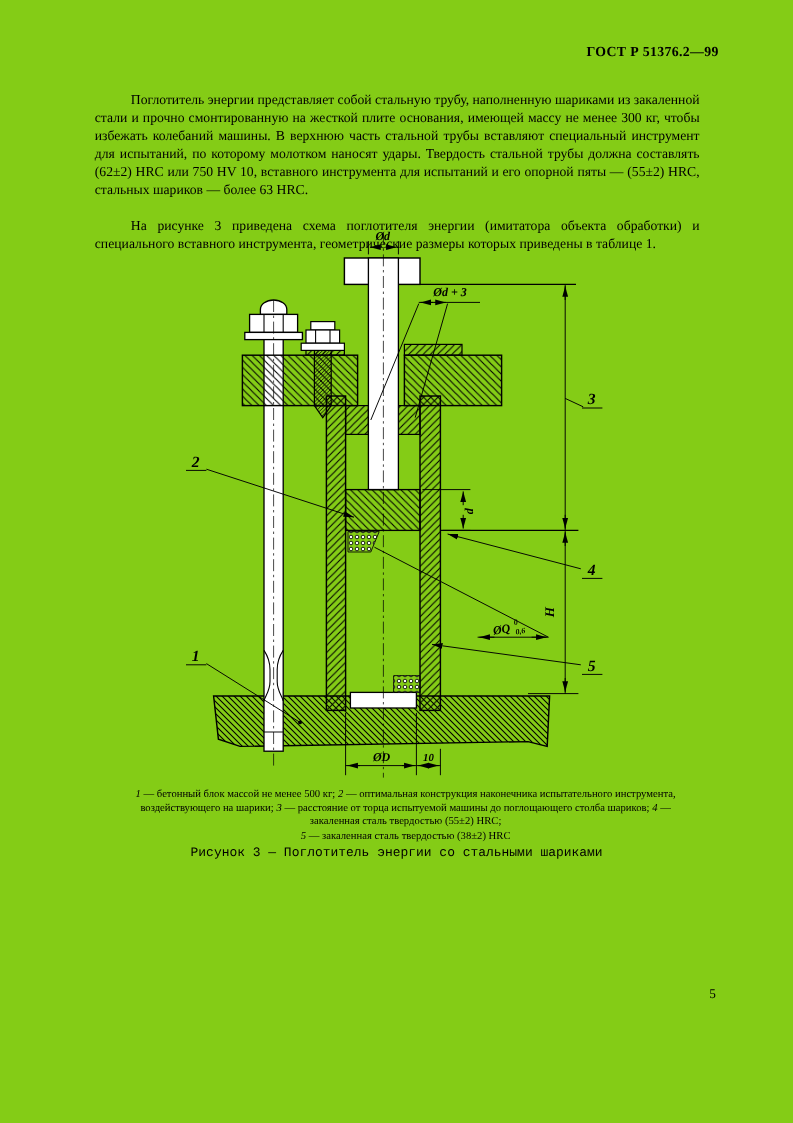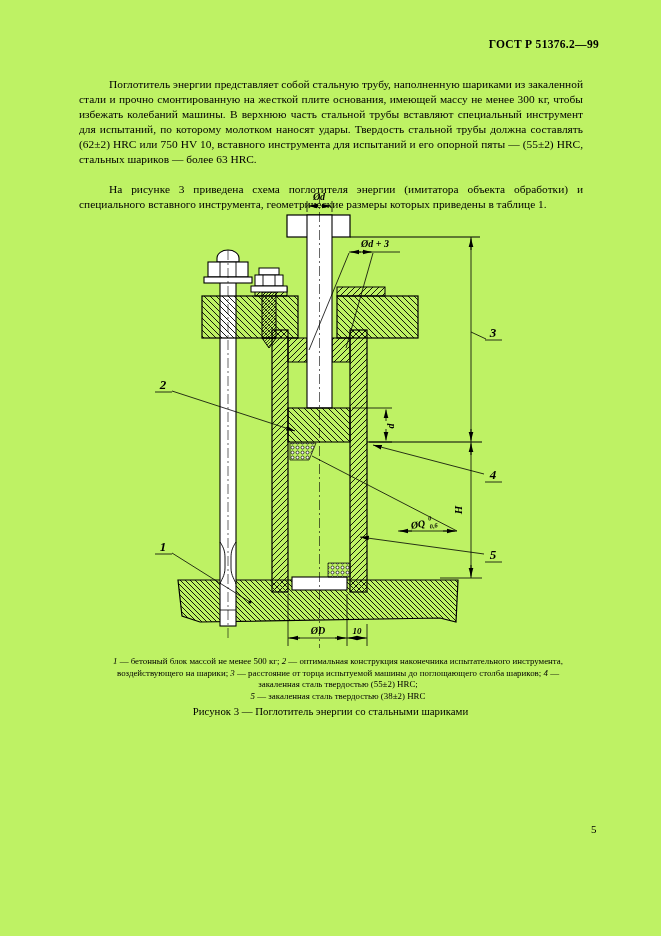--- a/index.html
+++ b/index.html
@@ -1,24 +1,24 @@
 <!DOCTYPE html>
 <html><head>
 <meta charset="utf-8">
 <style>
   html,body{margin:0;padding:0;background:#888;}
-  .page{position:relative;width:661px;height:936px;background:#bef264;
+  .page{position:relative;width:661px;height:936px;background:#84cc16;
         font-family:"Liberation Serif", serif;color:#000;overflow:hidden;}
   .doc-header{position:absolute;top:38px;right:62px;font-size:11.5px;font-weight:bold;letter-spacing:.3px;}
   .body-text{position:absolute;top:61px;left:63px;width:536px;font-size:11.4px;line-height:14.9px;text-align:justify;}
   .body-text p{margin:16px;text-indent:30px;}
   .figure-wrap{position:absolute;left:140px;top:190px;width:400px;height:470px;}
   .legend{position:absolute;top:656px;left:112px;width:452px;font-size:8.9px;line-height:11.6px;text-align:center;}
   .legend i{font-style:italic;}
-  .fig-caption{position:absolute;top:705px;left:0;width:661px;text-align:center;font-size:10.8px;}
+  .fig-caption{position:absolute;top:705px;left:0;width:661px;text-align:center;font-size:10.8px;font-family:Liberation Mono, monospace;}
   .page-number{position:absolute;top:823px;left:591px;font-size:11px;}
   svg text{font-family:"Liberation Serif", serif;fill:#000;}
   .dimtxt{font-style:italic;font-weight:bold;}
   .postxt{font-style:italic;font-weight:bold;}
 </style>
 </head>
 <body>
 
 <div class="page">
 

